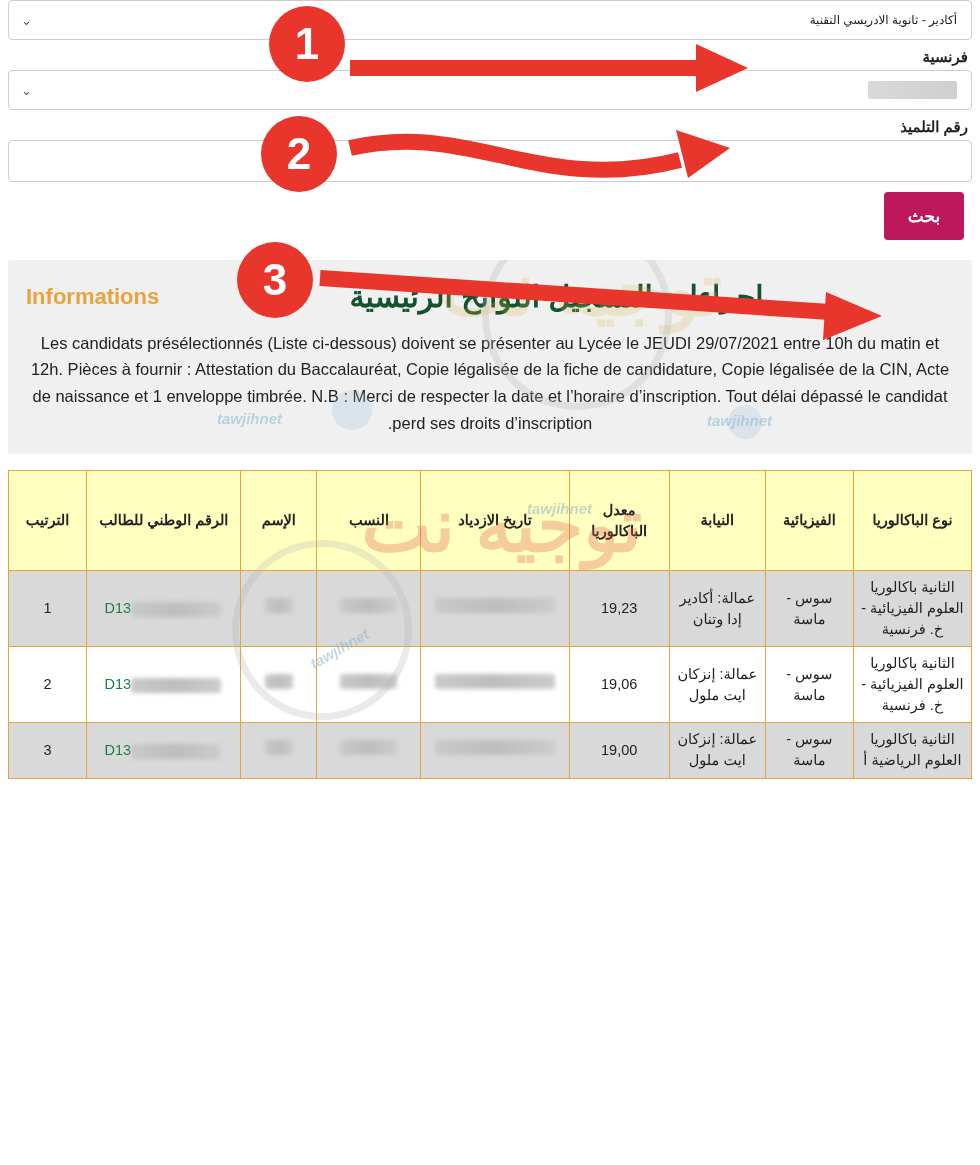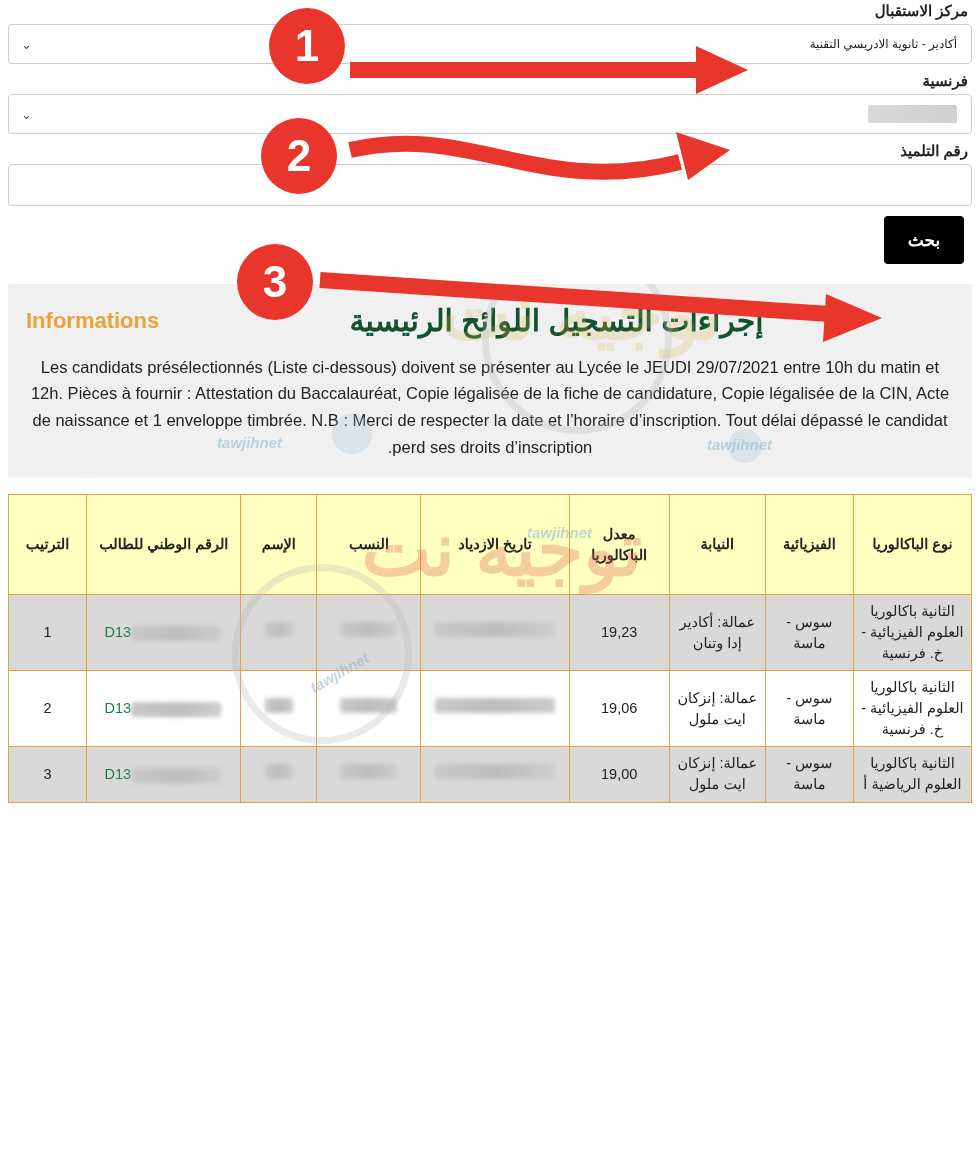--- a/index.html
+++ b/index.html
@@ -72,21 +72,21 @@
     border-radius: 4px;
     background: #fff;
     margin-bottom: 10px;
   }
   .search-row {
     display: flex;
     justify-content: flex-start;
     padding: 0 8px;
   }
   .btn-search {
-    background: #000000;
+    background: #be185d;
     color: #fff;
     border: none;
     border-radius: 4px;
     width: 80px;
     height: 48px;
     font-size: 17px;
     font-weight: bold;
     cursor: pointer;
     font-family: "Liberation Sans", sans-serif;
   }
@@ -227,21 +227,20 @@
   }
   svg.arrow { position: absolute; z-index: 29; overflow: visible; }
 </style>
 </head>
 <body>
 
 <div class="page">
 
   <div class="form-area">
 
-    <div class="field-label">مركز الاستقبال</div>
     <div class="select-box">
       <span class="chev">⌄</span>
       <span class="select-value">أكادير - ثانوية الادريسي التقنية</span>
     </div>
 
     <div class="field-label">فرنسية</div>
     <div class="select-box">
       <span class="chev">⌄</span>
       <span class="select-value redacted">&nbsp;&nbsp;&nbsp;&nbsp;&nbsp;&nbsp;&nbsp;&nbsp;&nbsp;&nbsp;&nbsp;&nbsp;&nbsp;&nbsp;&nbsp;&nbsp;&nbsp;&nbsp;&nbsp;&nbsp;&nbsp;&nbsp;&nbsp;</span>
     </div>

